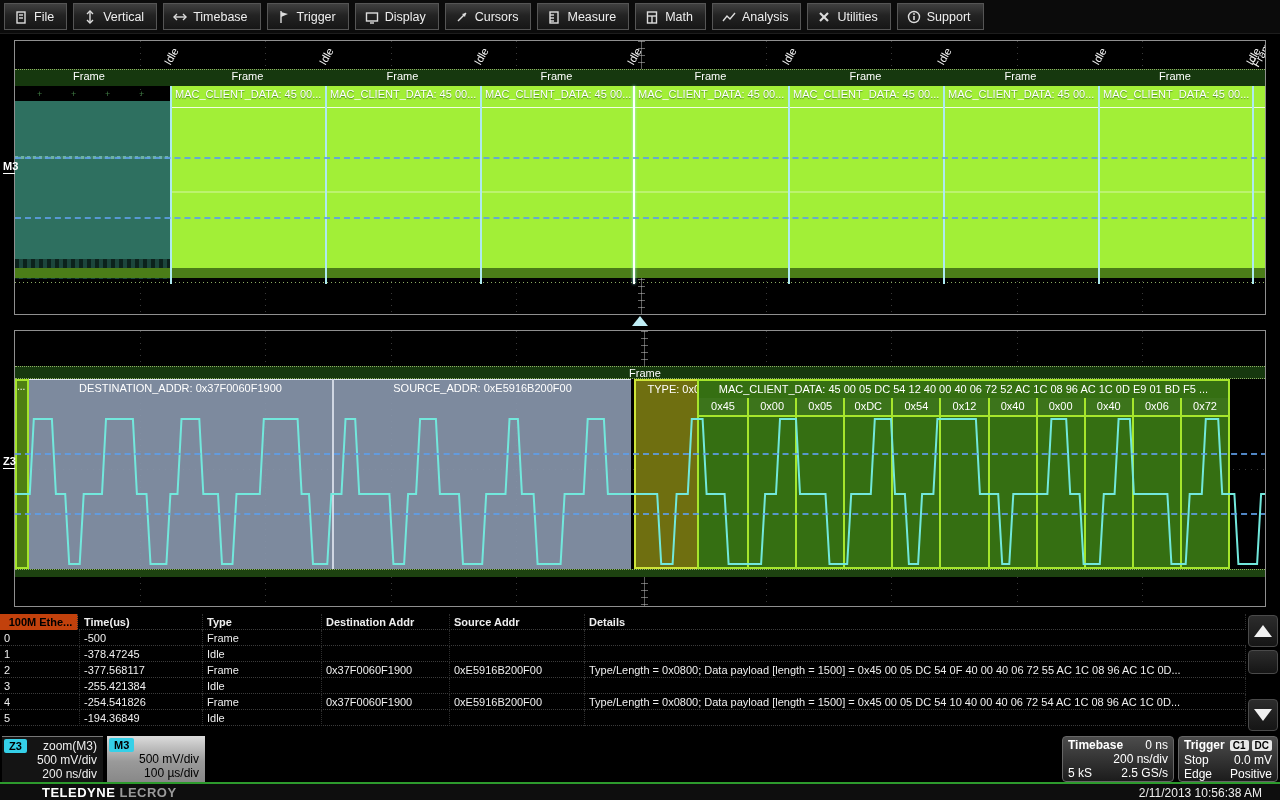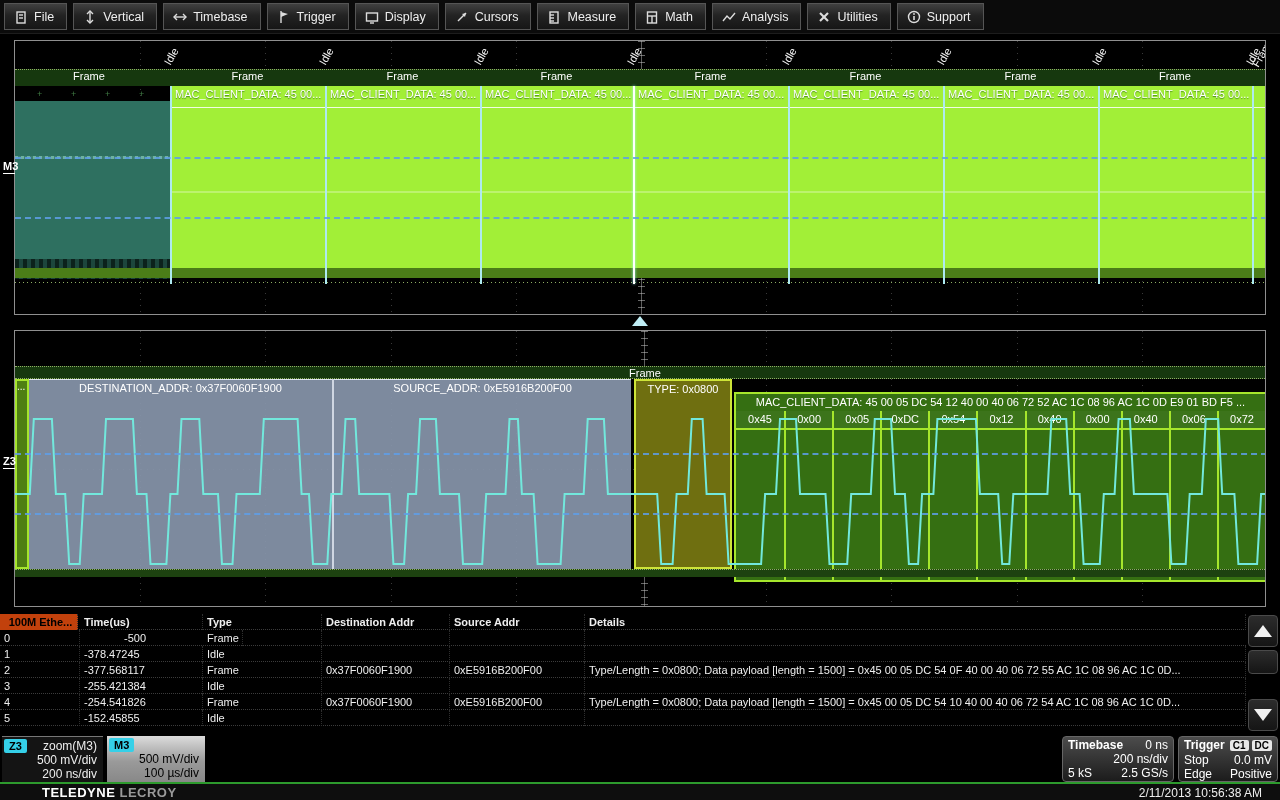--- a/index.html
+++ b/index.html
@@ -297,21 +297,21 @@
         <div class="dec slate" style="left: 14px; width: 303px;">
           <div class="dlabel">DESTINATION_ADDR: 0x37F0060F1900</div>
         </div>
         <div class="dec-sep" style="left: 317px;"></div>
         <div class="dec slate" style="left: 319px; width: 297px;">
           <div class="dlabel">SOURCE_ADDR: 0xE5916B200F00</div>
         </div>
         <div class="dec olive" style="left: 619px; width: 98px;">
           <div class="dlabel">TYPE: 0x0800</div>
         </div>
-        <div class="dec macg" style="left: 719px; width: 533px; margin-top: 13px;">
+        <div class="dec macg" style="left: 682px; width: 533px;">
           <div class="dlabel">MAC_CLIENT_DATA: 45 00 05 DC 54 12 40 00 40 06 72 52 AC 1C 08 96 AC 1C 0D E9 01 BD F5 ...</div>
           <div class="bytebox" style="left: 0px; width: 48.0909px; top: 17px; border-left: none;">
             <span class="blabel">0x45</span>
           </div>
           <div class="bytebox" style="left: 48.0909px; width: 48.0909px; top: 17px;">
             <span class="blabel">0x00</span>
           </div>
           <div class="bytebox" style="left: 96.1818px; width: 48.0909px; top: 17px;">
             <span class="blabel">0x05</span>
           </div>
@@ -354,21 +354,21 @@
       <div class="trow thead" style="top: 0px;">
         <div class="tcell first" style="left: 0px; width: 78px;">100M Ethe...</div>
         <div class="tcell" style="left: 80px; width: 123px;">Time(us)</div>
         <div class="tcell" style="left: 203px; width: 119px;">Type</div>
         <div class="tcell" style="left: 322px; width: 128px;">Destination Addr</div>
         <div class="tcell" style="left: 450px; width: 135px;">Source Addr</div>
         <div class="tcell" style="left: 585px; width: 661px;">Details</div>
       </div>
       <div class="trow" style="top: 16px;">
         <div class="tcell" style="left: 0px; width: 80px;">0</div>
-        <div class="tcell" style="left: 80px; width: 123px; margin-left: 40px;">-500</div>
+        <div class="tcell" style="left: 80px; width: 123px;">-500</div>
         <div class="tcell" style="left: 203px; width: 119px;">Frame</div>
         <div class="tcell" style="left: 322px; width: 128px;"></div>
         <div class="tcell" style="left: 450px; width: 135px;"></div>
       </div>
       <div class="trow" style="top: 32px;">
         <div class="tcell" style="left: 0px; width: 80px;">1</div>
         <div class="tcell" style="left: 80px; width: 123px;">-378.47245</div>
         <div class="tcell" style="left: 203px; width: 119px;">Idle</div>
         <div class="tcell" style="left: 322px; width: 128px;"></div>
         <div class="tcell" style="left: 450px; width: 135px;"></div>
@@ -393,21 +393,21 @@
       <div class="trow" style="top: 80px;">
         <div class="tcell" style="left: 0px; width: 80px;">4</div>
         <div class="tcell" style="left: 80px; width: 123px;">-254.541826</div>
         <div class="tcell" style="left: 203px; width: 119px;">Frame</div>
         <div class="tcell" style="left: 322px; width: 128px;">0x37F0060F1900</div>
         <div class="tcell" style="left: 450px; width: 135px;">0xE5916B200F00</div>
         <div class="tcell" style="left: 585px; width: 661px;">Type/Length = 0x0800; Data payload [length = 1500] = 0x45 00 05 DC 54 10 40 00 40 06 72 54 AC 1C 08 96 AC 1C 0D...</div>
       </div>
       <div class="trow" style="top: 96px;">
         <div class="tcell" style="left: 0px; width: 80px;">5</div>
-        <div class="tcell" style="left: 80px; width: 123px;">-152.45855</div>
+        <div class="tcell" style="left: 80px; width: 123px;">-194.36849</div>
         <div class="tcell" style="left: 203px; width: 119px;">Idle</div>
         <div class="tcell" style="left: 322px; width: 128px;"></div>
         <div class="tcell" style="left: 450px; width: 135px;"></div>
         <div class="tcell" style="left: 585px; width: 661px;"></div>
       </div>
     </div>
   <div class="scrollbar">
     <div class="sbtn" style="top:0;">
         <div class="tri-up"></div>
       </div>

